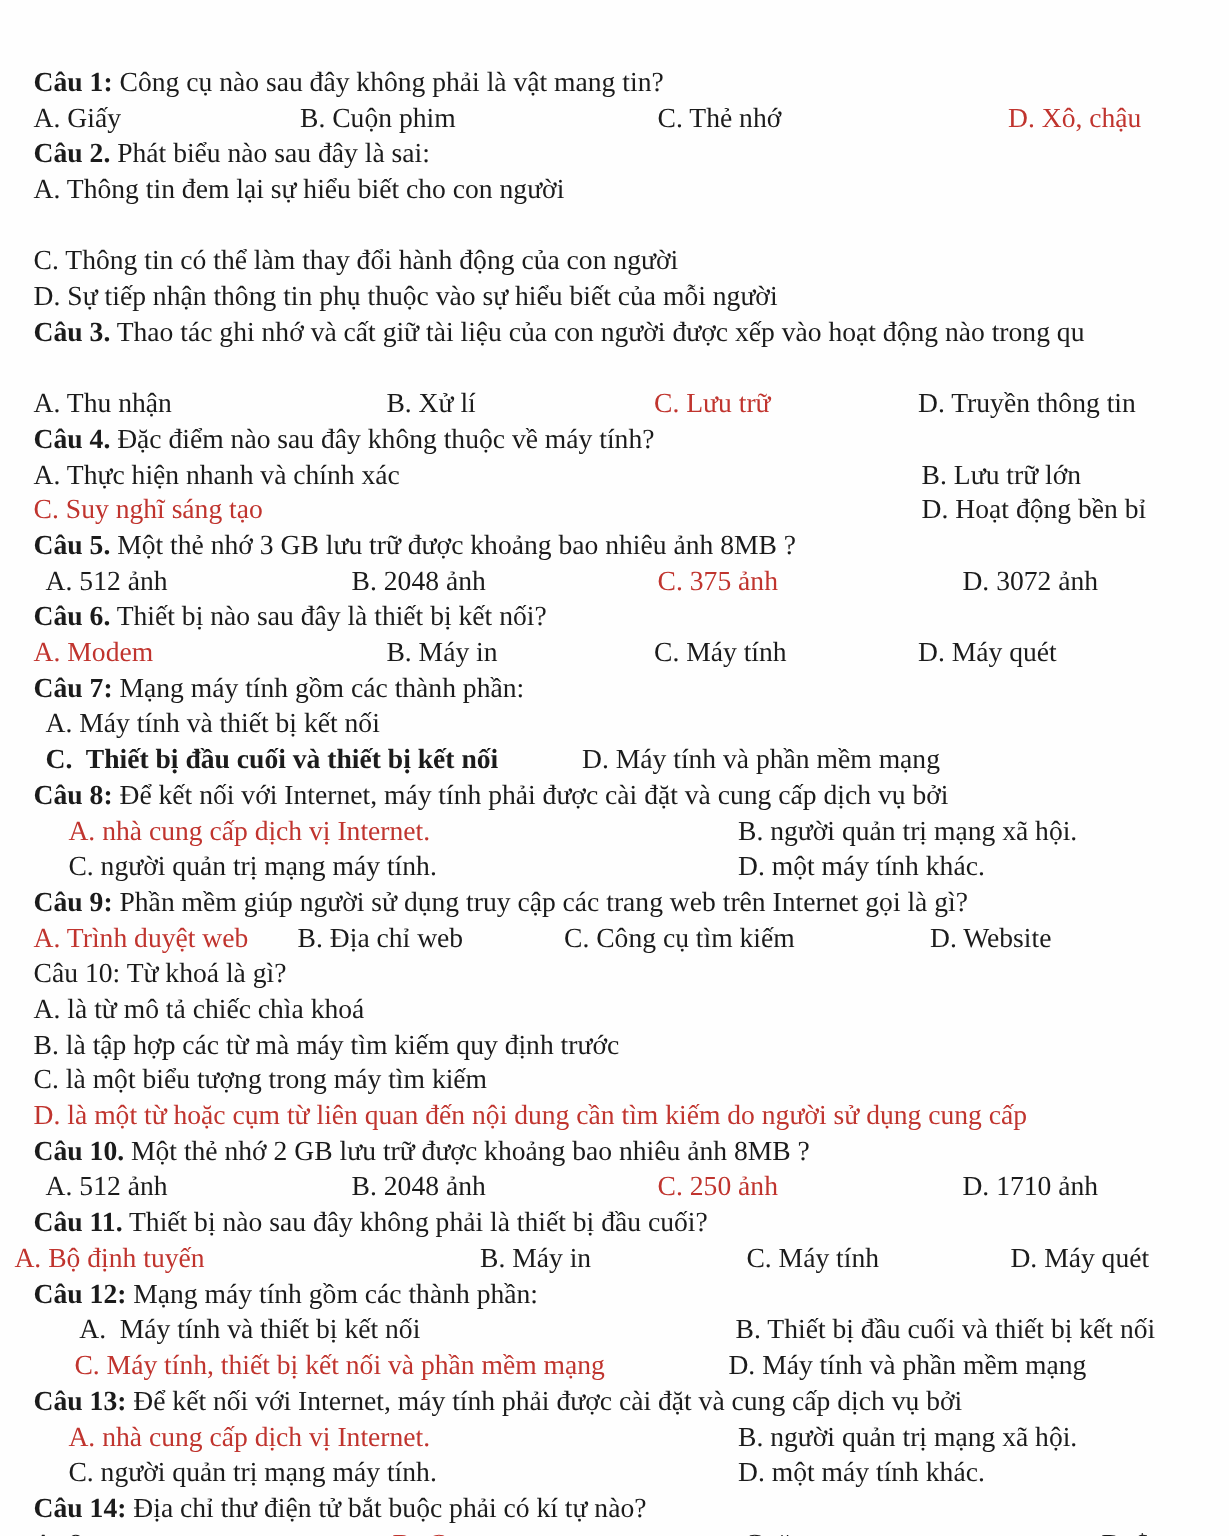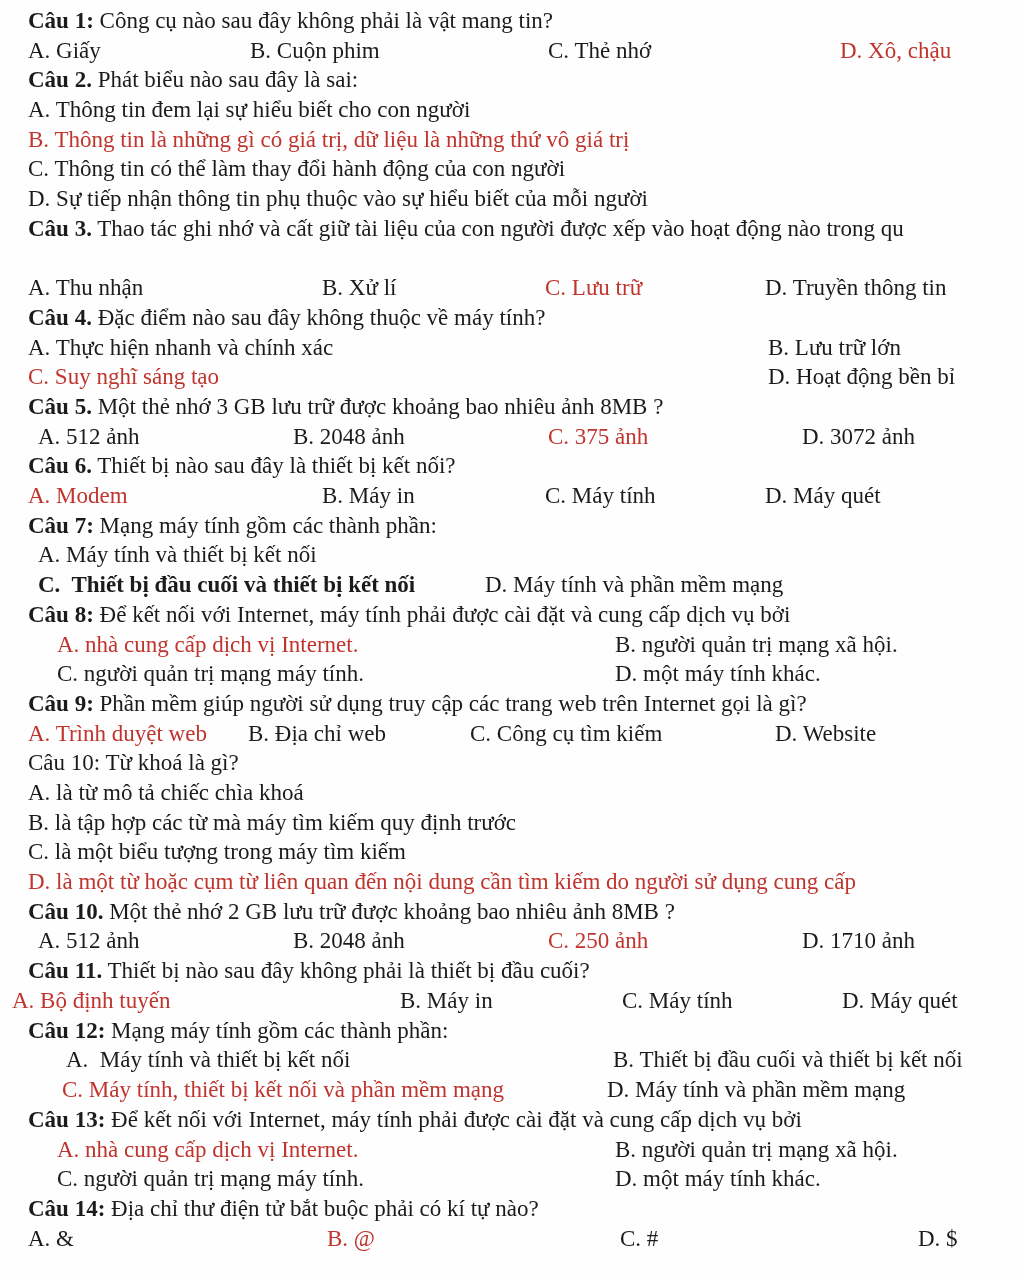--- a/index.html
+++ b/index.html
@@ -13,20 +13,21 @@
     overflow: hidden;
   }
   .page {
     position: relative;
     width: 1024px;
     height: 1064px;
     font-family: "Liberation Serif", "DejaVu Serif", serif;
     font-size: 23px;
     line-height: 30px;
     color: #1b1b1b;
+    margin-top: 48px;
   }
   .line {
     position: absolute;
     left: 0;
     width: 100%;
     height: 30px;
     white-space: nowrap;
   }
   .seg {
     position: absolute;
@@ -47,23 +48,20 @@
       <span class="seg" style="left: 28px;"><span>A. Giấy</span></span>
       <span class="seg" style="left: 250px;"><span>B. Cuộn phim</span></span>
       <span class="seg" style="left: 548px;"><span>C. Thẻ nhớ</span></span>
       <span class="seg" style="left: 840px;"><span class="r">D. Xô, chậu</span></span>
     </div>
     <div class="line" style="top: 65px;">
       <span class="seg" style="left: 28px;"><span class="b">Câu 2.</span><span> Phát biểu nào sau đây là sai:</span></span>
     </div>
     <div class="line" style="top: 95px;">
       <span class="seg" style="left: 28px;"><span>A. Thông tin đem lại sự hiểu biết cho con người</span></span>
-    </div>
-    <div class="line" style="top: 125px;">
-      <span class="seg" style="left: 28px;"><span class="r">B. Thông tin là những gì có giá trị, dữ liệu là những thứ vô giá trị</span></span>
     </div>
     <div class="line" style="top: 154px;">
       <span class="seg" style="left: 28px;"><span>C. Thông tin có thể làm thay đổi hành động của con người</span></span>
     </div>
     <div class="line" style="top: 184px;">
       <span class="seg" style="left: 28px;"><span>D. Sự tiếp nhận thông tin phụ thuộc vào sự hiểu biết của mỗi người</span></span>
     </div>
     <div class="line" style="top: 214px;">
       <span class="seg" style="left: 28px;"><span class="b">Câu 3.</span><span> Thao tác ghi nhớ và cất giữ tài liệu của con người được xếp vào hoạt động nào trong qu</span></span>
     </div>

